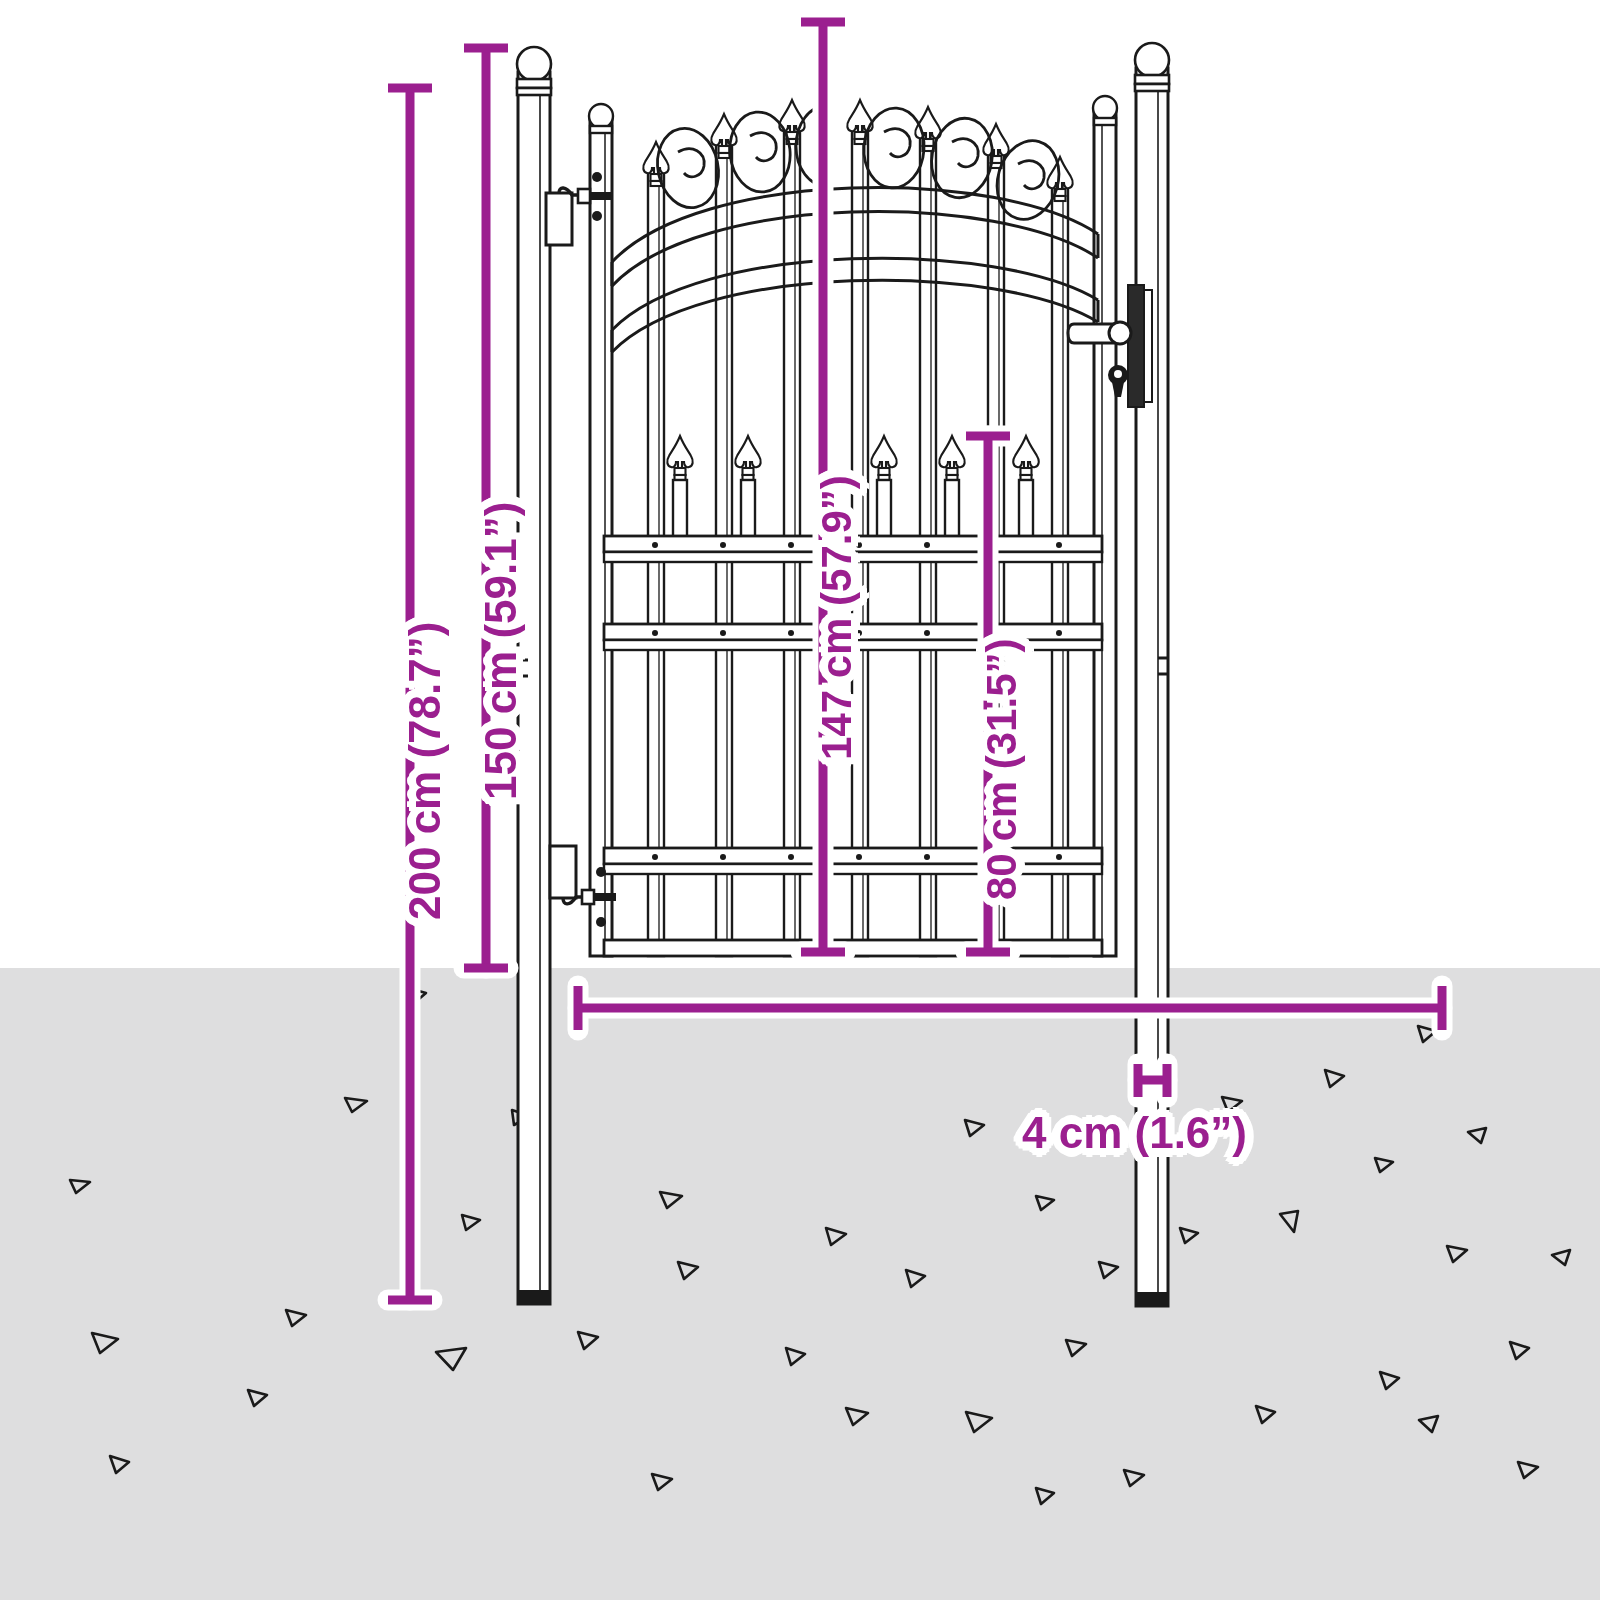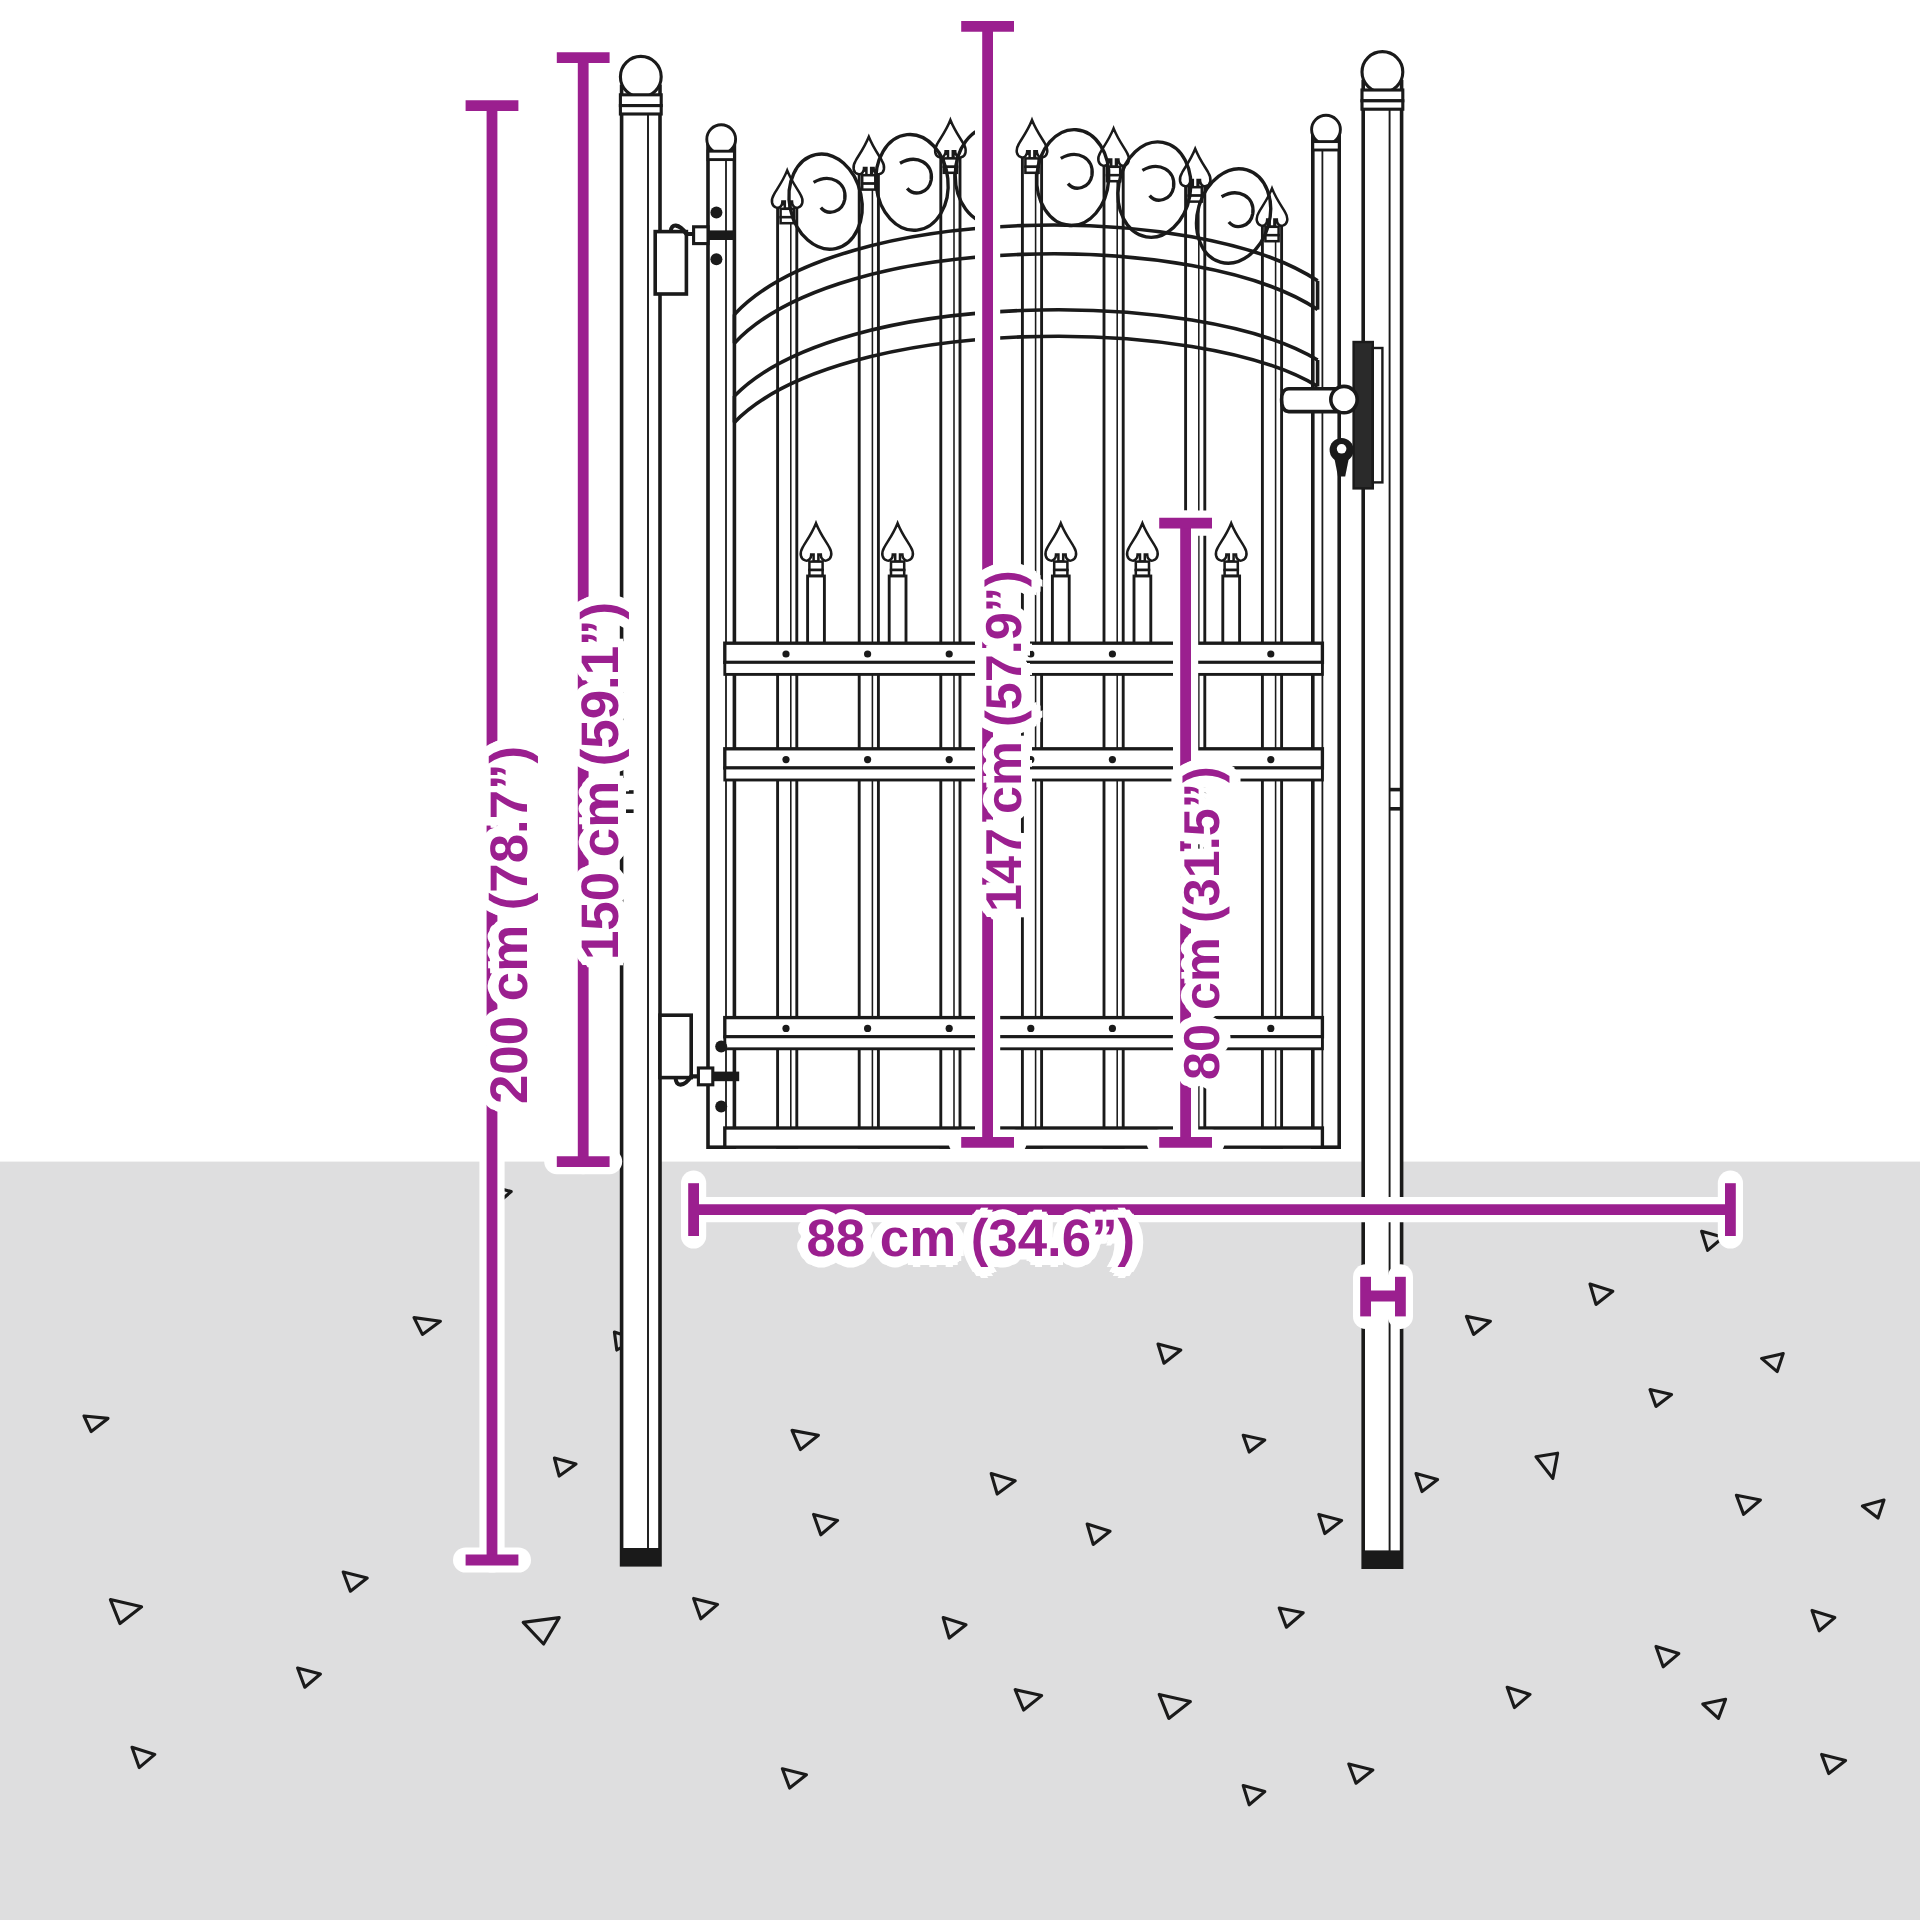--- a/index.html
+++ b/index.html
@@ -370,16 +370,16 @@
 </svg>
 
 <div class="dim-label vert" style="left:400px;top:920px;font-size:44px;">200 cm (78.7”)</div>
 
 <div class="dim-label vert" style="left:476px;top:800px;font-size:44px;">150 cm (59.1”)</div>
 
 <div class="dim-label vert" style="left:813px;top:760px;font-size:42px;">147 cm (57.9”)</div>
 
 <div class="dim-label vert" style="left:978px;top:900px;font-size:42px;">80 cm (31.5”)</div>
 
-<div class="dim-label" style="left:672px;top:1008px;font-size:44px;">88 cm (34.6”)</div>
-
+
+<div class="dim-label" style="left:1022px;top:1108px;font-size:44px;">4 cm (1.6”)</div>
 
 </div>
 
 </body></html>

